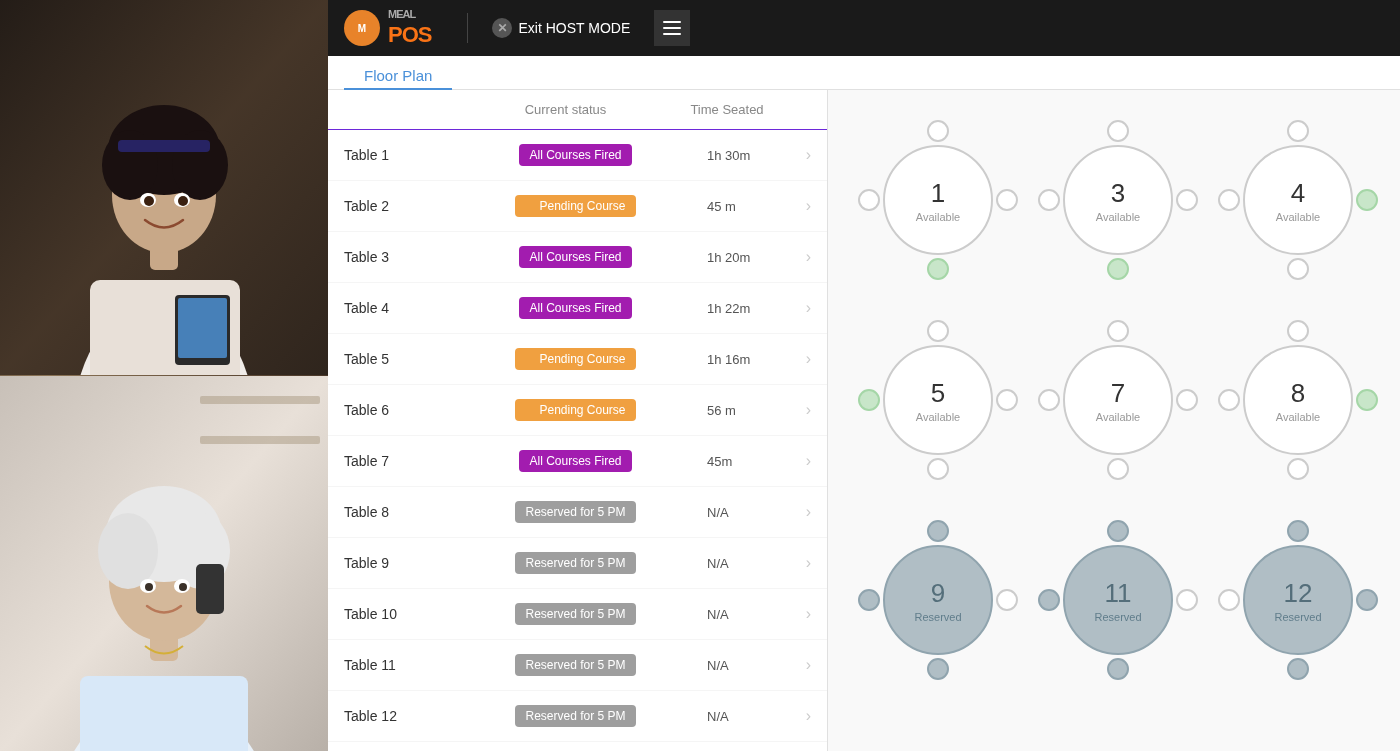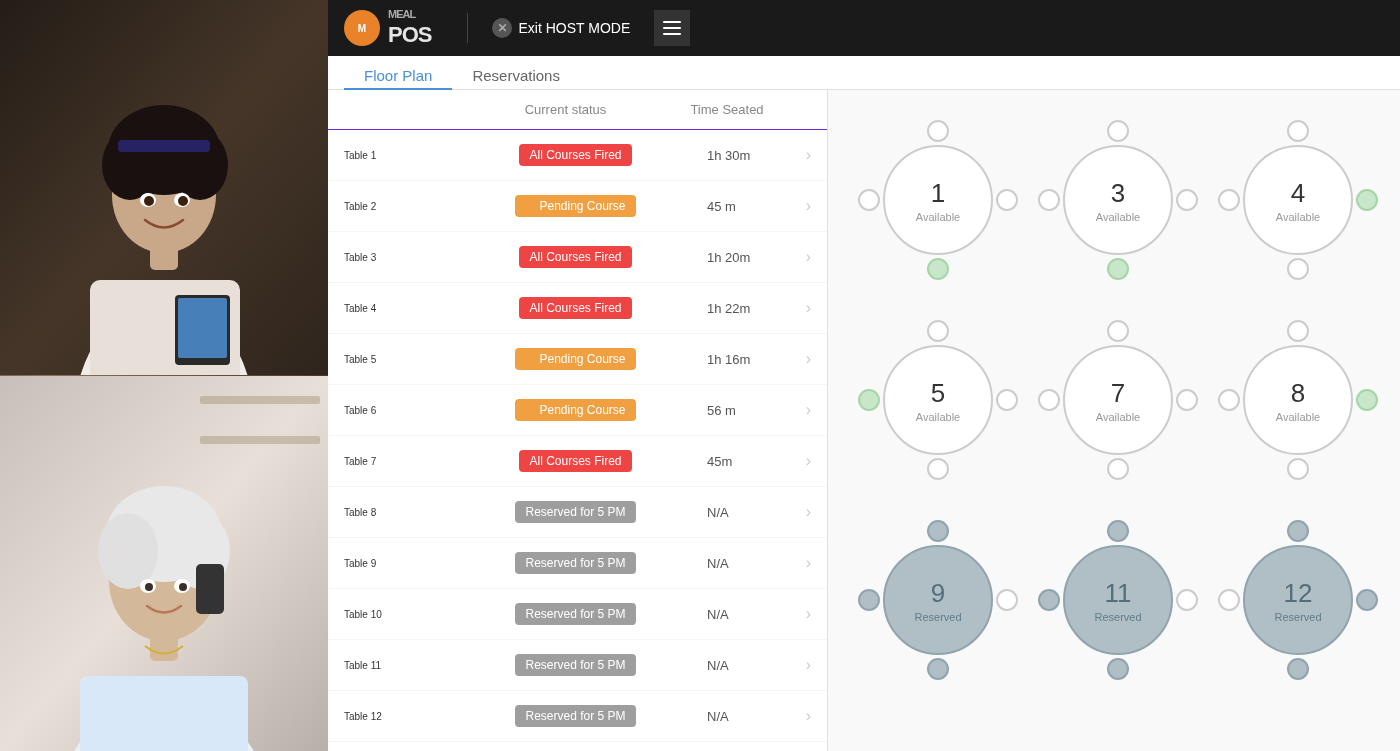--- a/index.html
+++ b/index.html
@@ -143,37 +143,37 @@
 
     .table-row {
       display: flex;
       align-items: center;
       padding: 14px 16px;
       border-bottom: 1px solid #f5f5f5;
       cursor: pointer;
     }
     .table-name {
       width: 100px;
-      font-size: 10px;
+      font-size: 14px;
       color: #333;
       font-weight: 500;
     }
     .status-badge {
       flex: 1;
       display: flex;
       justify-content: center;
     }
     .badge {
       padding: 4px 10px;
       border-radius: 4px;
       font-size: 12px;
       font-weight: 500;
       white-space: nowrap;
     }
-    .badge-green { background: #ef4444; color: white; text-align: center; }
+    .badge-green { background: #a21caf; color: white; text-align: center; }
     .badge-orange { background: #f0a040; color: white; padding-left: 24px; }
     .badge-gray { background: #9e9e9e; color: white; }
     .time-col {
       width: 80px;
       text-align: left;
       font-size: 13px;
       color: #555;
     }
     .chevron-col {
       width: 24px;
@@ -358,38 +358,37 @@
   <div class="topbar">
     <div class="logo-area">
       <div class="logo-icon">
         <svg width="24" height="24" viewBox="0 0 24 24">
           <circle cx="12" cy="12" r="11" fill="#e8832a"></circle>
           <text x="12" y="16" text-anchor="middle" fill="white" font-size="10" font-weight="bold">M</text>
         </svg>
       </div>
       <div class="logo-text">
         <span style="font-size:11px;color:#aaa;display:block;line-height:1;">MEAL</span>
-        <span style="font-size:22px;color:#e5e5e5;font-weight:900;letter-spacing:-1px;">POS</span>
+        <span style="font-size:22px;color:#f97316;font-weight:900;letter-spacing:-1px;">POS</span>
       </div>
     </div>
     <div class="divider-v"></div>
     <div class="exit-host">
       <div class="exit-icon">✕</div>
       <span>Exit HOST MODE</span>
     </div>
     <button class="menu-btn">
       <span></span>
       <span></span>
       <span></span>
     </button>
   </div>
 
   <div class="tabbar">
     <div class="tab active">Floor Plan</div>
-    <div class="tab">Reservations</div>
   </div>
 
   <div class="content-area">
 
     <div class="table-list">
       <div class="list-header">
         <div class="col-name"></div>
         <div class="col-status">Current status</div>
         <div class="col-time">Time Seated</div>
         <div style="width:24px"></div>

